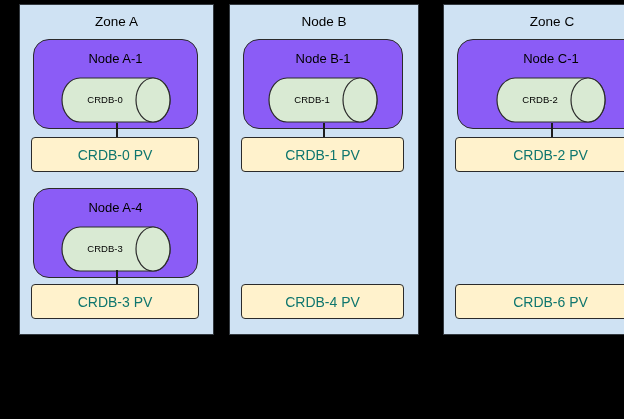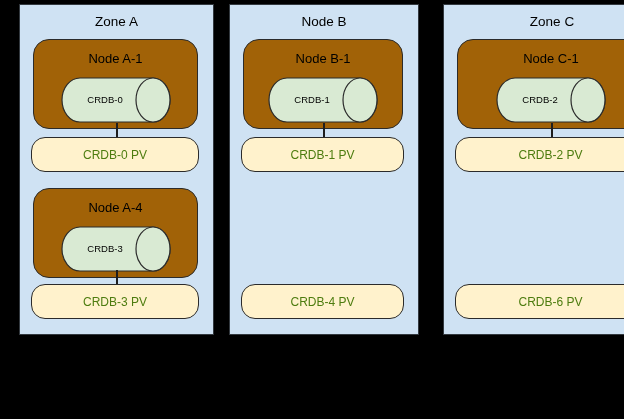--- a/index.html
+++ b/index.html
@@ -25,21 +25,21 @@
   .zone-c{left:427px;width:218px;}
 
   .zone-title{
     position:absolute;top:9px;left:0;right:0;
     text-align:center;font-size:13.5px;color:#000;
   }
 
   
   .node{
     position:absolute;left:13px;right:15px;height:90px;
-    background:#a16207;
+    background:#8b5cf6;
     border:1.2px solid #2b2b2b;
     border-radius:16px;
     box-sizing:border-box;
   }
   .node-1{top:34px;}
   .node-2{top:183px;}
   .node-title{
     margin-top:11px;text-align:center;font-size:13px;color:#000;
   }
 
@@ -64,24 +64,24 @@
     background:#1e1e1e;
   }
   .connector.c1{top:118px;height:15px;}
   .connector.c2{top:265px;height:15px;}
 
   
   .pv{
     position:absolute;left:11px;right:14px;height:35px;
     background:#fff2cc;
     border:1.2px solid #2b2b2b;
-    border-radius:14px;
+    border-radius:4px;
     box-sizing:border-box;
     display:flex;align-items:center;justify-content:center;
-    font-size:12px;color:#4d7c0f;
+    font-size:14px;color:#0f766e;
   }
   .pv-1{top:132px;}
   .pv-2{top:279px;}
 </style>
 </head>
 <body>
 
 <div class="stage">
 
   <section class="zone zone-a">

